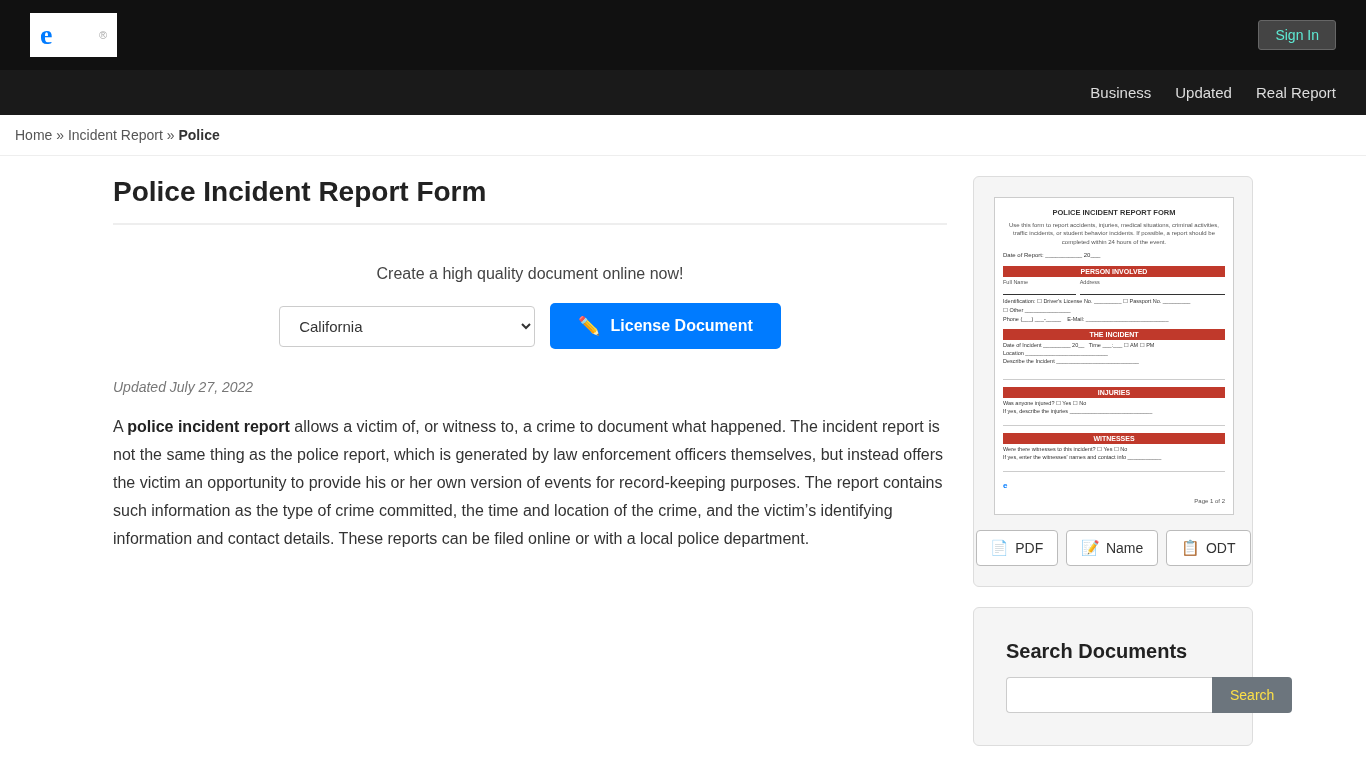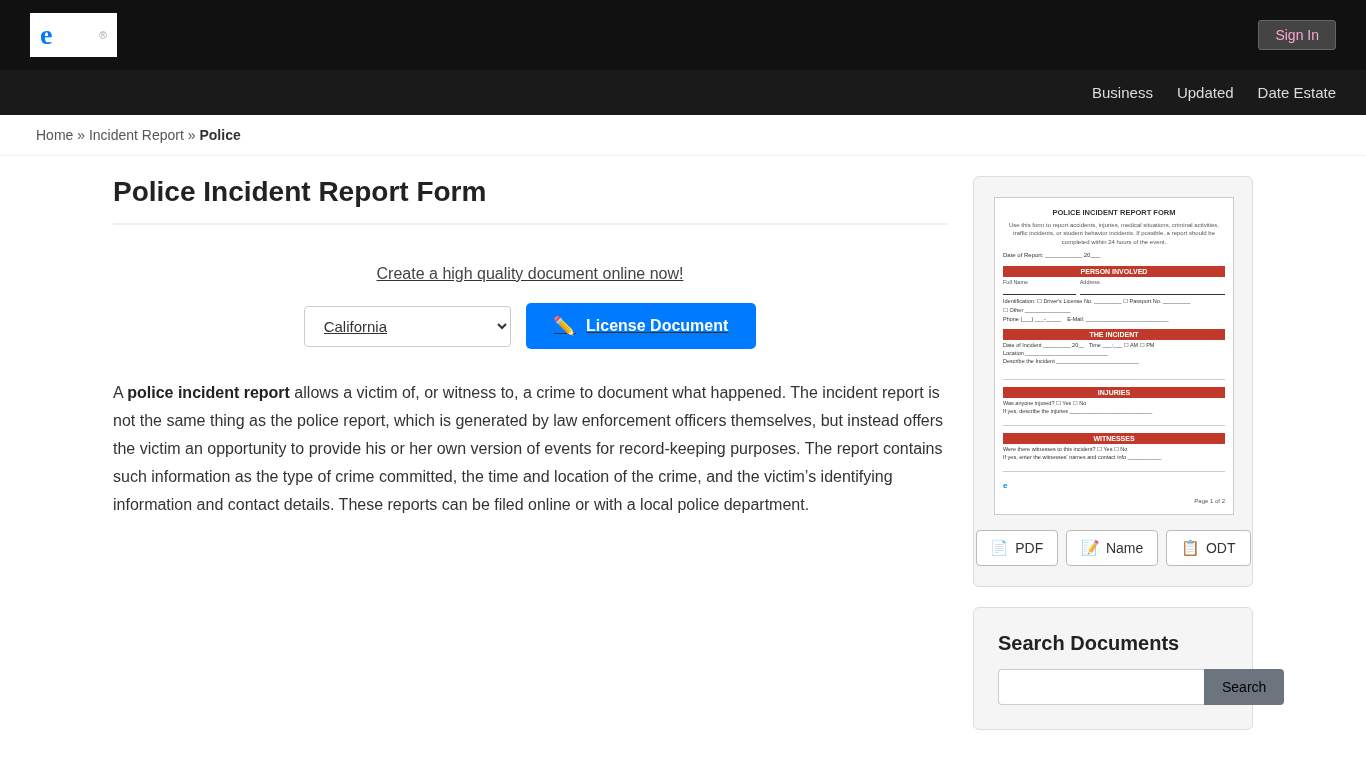--- a/index.html
+++ b/index.html
@@ -39,21 +39,21 @@
       font-family: Georgia, serif;
       padding-left: 2px;
     }
     .logo-reg {
       color: #aaa;
       font-size: 11px;
       vertical-align: super;
     }
     .sign-in-btn {
       background: #444;
-      color: #f9a8d4;
+      color: #5eead4;
       border: 1px solid #666;
       padding: 6px 16px;
       cursor: pointer;
       font-size: 14px;
       border-radius: 3px;
     }
     .nav-bar {
       background: #1a1a1a;
       display: flex;
       justify-content: flex-end;
@@ -64,21 +64,21 @@
     }
     .nav-item {
       color: #ddd;
       font-size: 15px;
       cursor: pointer;
       text-decoration: none;
     }
 
     
     .breadcrumb {
-      padding: 12px 36px;
+      padding: 12px 15px;
       font-size: 14px;
       color: #555;
       background: #fff;
       border-bottom: 1px solid #eee;
     }
     .breadcrumb a { color: #555; text-decoration: none; }
     .breadcrumb .current { font-weight: bold; color: #333; }
 
     
     .main-container {
@@ -98,41 +98,40 @@
       font-weight: bold;
       color: #222;
       margin-bottom: 20px;
       padding-bottom: 15px;
       border-bottom: 2px solid #eee;
     }
 
     .create-section {
       text-align: center;
       padding: 20px 0 30px 0;
-      text-decoration: underline;
     }
     .create-section p {
       font-size: 16px;
       color: #444;
       margin-bottom: 20px;
     }
     .controls-row {
       display: flex;
       align-items: center;
       justify-content: center;
       gap: 15px;
     }
     .state-select {
       padding: 10px 30px 10px 15px;
       font-size: 15px;
       border: 1px solid #ccc;
       border-radius: 4px;
       background: #fff;
       color: #333;
-      width: 207px;
+      width: 256px;
       cursor: pointer;
       appearance: auto;
     }
     .create-btn {
       background: #007bff;
       color: #fff;
       border: none;
       padding: 12px 28px;
       font-size: 16px;
       border-radius: 5px;
@@ -271,21 +270,21 @@
       color: #333;
       font-weight: 500;
     }
     .dl-btn .btn-icon { font-size: 15px; }
 
     
     .search-section {
       background: #f5f5f5;
       border: 1px solid #ddd;
       border-radius: 6px;
-      padding: 24px;
+      padding: 32px;
     }
     .search-heading {
       font-size: 20px;
       font-weight: bold;
       color: #222;
       margin-bottom: 14px;
     }
     .search-row {
       display: flex;
       gap: 0;
@@ -294,21 +293,21 @@
       flex: 1;
       padding: 9px 12px;
       border: 1px solid #ccc;
       border-right: none;
       border-radius: 4px 0 0 4px;
       font-size: 14px;
       outline: none;
     }
     .search-btn {
       background: #6c757d;
-      color: #000000;
+      color: #fde047;
       border: none;
       padding: 9px 18px;
       font-size: 14px;
       cursor: pointer;
       border-radius: 0 4px 4px 0;
       font-weight: 500;
     }
   </style>
 </head>
 <body>
@@ -320,21 +319,21 @@
       <span class="logo-forms">Forms</span>
         <span class="logo-reg">®</span>
     </div>
   </div>
   <button class="sign-in-btn">Sign In</button>
 </div>
 
 <div class="nav-bar">
   <a class="nav-item">Business</a>
   <a class="nav-item">Updated</a>
-  <a class="nav-item">Date Estate</a>
+  <a class="nav-item">Real Report</a>
 </div>
 
 <div class="breadcrumb">
   <a>Home</a>
   <span>»</span>
   <a>Incident Report</a>
   <span>»</span>
   <strong class="current">Police</strong>
 </div>
 
@@ -348,20 +347,21 @@
       <div class="controls-row">
         <select class="state-select">
         <option value="Alabama">Alabama</option><option value="Alaska">Alaska</option><option value="Arizona">Arizona</option><option value="Arkansas">Arkansas</option><option value="California" selected="">California</option><option value="Colorado">Colorado</option><option value="Connecticut">Connecticut</option><option value="Delaware">Delaware</option><option value="Florida">Florida</option><option value="Georgia">Georgia</option><option value="Hawaii">Hawaii</option><option value="Idaho">Idaho</option><option value="Illinois">Illinois</option><option value="Indiana">Indiana</option><option value="Iowa">Iowa</option><option value="Kansas">Kansas</option><option value="Kentucky">Kentucky</option><option value="Louisiana">Louisiana</option><option value="Maine">Maine</option><option value="Maryland">Maryland</option><option value="Massachusetts">Massachusetts</option><option value="Michigan">Michigan</option><option value="Minnesota">Minnesota</option><option value="Mississippi">Mississippi</option><option value="Missouri">Missouri</option><option value="Montana">Montana</option><option value="Nebraska">Nebraska</option><option value="Nevada">Nevada</option><option value="New Hampshire">New Hampshire</option><option value="New Jersey">New Jersey</option><option value="New Mexico">New Mexico</option><option value="New York">New York</option><option value="North Carolina">North Carolina</option><option value="North Dakota">North Dakota</option><option value="Ohio">Ohio</option><option value="Oklahoma">Oklahoma</option><option value="Oregon">Oregon</option><option value="Pennsylvania">Pennsylvania</option><option value="Rhode Island">Rhode Island</option><option value="South Carolina">South Carolina</option><option value="South Dakota">South Dakota</option><option value="Tennessee">Tennessee</option><option value="Texas">Texas</option><option value="Utah">Utah</option><option value="Vermont">Vermont</option><option value="Virginia">Virginia</option><option value="Washington">Washington</option><option value="West Virginia">West Virginia</option><option value="Wisconsin">Wisconsin</option><option value="Wyoming">Wyoming</option></select>
         <button class="create-btn">
           <span class="pencil-icon">✏️</span>
           <span>License Document</span>
         </button>
       </div>
     </div>
 
+    <p class="updated-date">Updated July 27, 2022</p>
 
     <div class="description">
       <span>A </span><strong>police incident report</strong><span> allows a victim of, or witness to, a crime to document what happened. The incident report is not the same thing as the police report, which is generated by law enforcement officers themselves, but instead offers the victim an opportunity to provide his or her own version of events for record-keeping purposes. The report contains such information as the type of crime committed, the time and location of the crime, and the victim’s identifying information and contact details. These reports can be filed online or with a local police department.</span>
     </div>
   </div>
 
   <div class="sidebar">
 
     <div class="doc-preview-card">
       <div class="doc-thumbnail">

